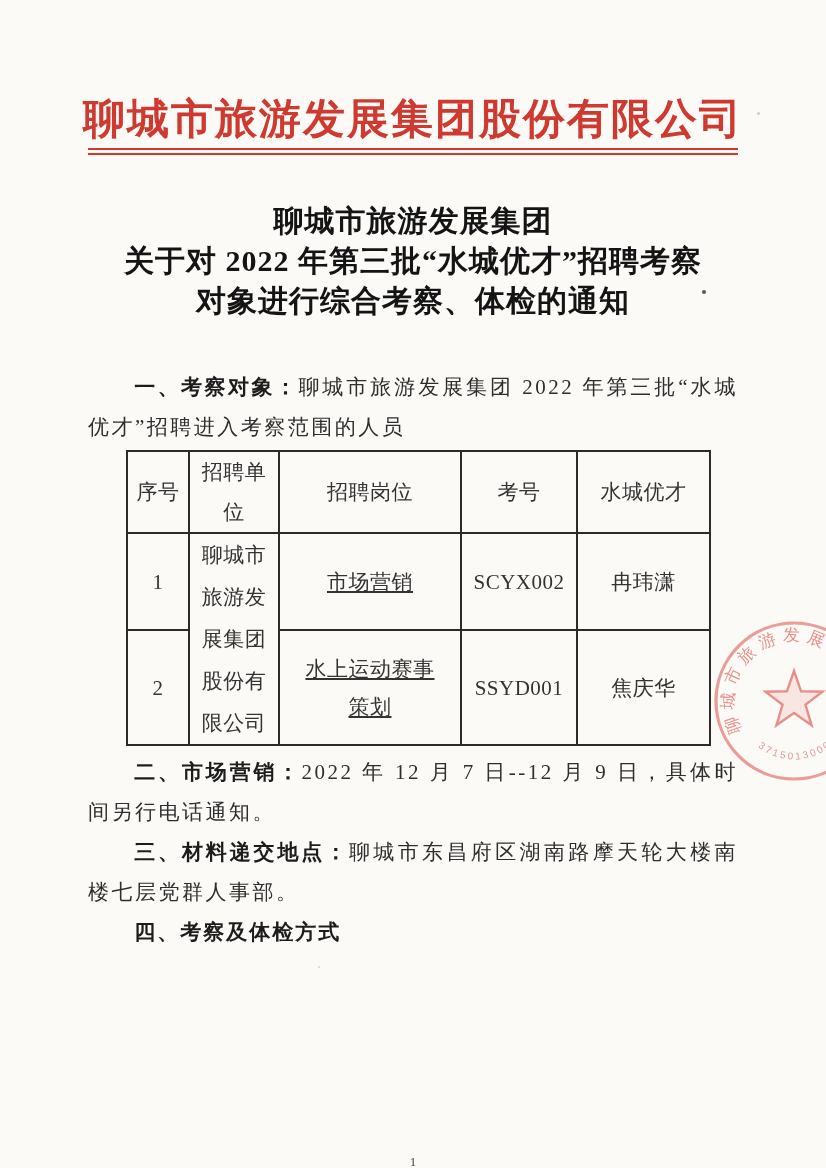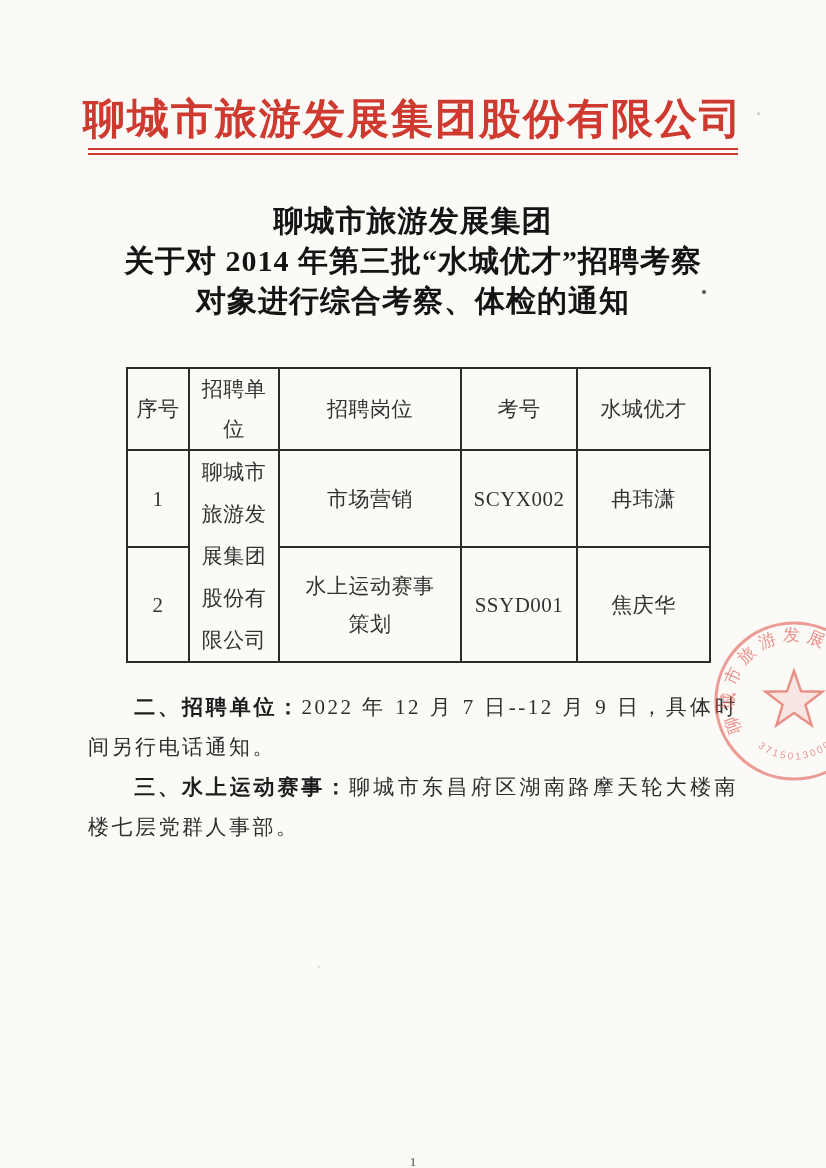--- a/index.html
+++ b/index.html
@@ -54,39 +54,39 @@
     font-weight:bold;
     font-family:"Liberation Sans", sans-serif;
     color:#1c1c1c;
     letter-spacing:2px;
   }
 
   table.roster {
     border-collapse:collapse;
     table-layout:fixed;
     width:583px;
-    margin:3px 0 24px 38px;
+    margin:3px 0 6px 38px;
     letter-spacing:0.5px;
     text-indent:0;
   }
   table.roster th, table.roster td {
     border:2px solid #2b2b2b;
     font-weight:normal;
     text-align:center;
     vertical-align:middle;
     padding:0 2px;
     font-size:21px;
     color:#333;
     background:transparent;
   }
   tr.hdr  { height:41px; }
   tr.row1 { height:77px; }
   tr.row2 { height:91px; }
   td.unit-cell { line-height:42px; }
-  td.post-cell { white-space:pre-line; line-height:38px; }
+  td.post-cell { white-space:pre-line; line-height:38px;text-decoration:underline; }
 
   .page-number {
     position:absolute;
     left:0; right:0;
     top:1058px;
     text-align:center;
     font-size:13px;
     color:#4a4a4a;
     letter-spacing:0;
   }
@@ -109,26 +109,27 @@
 </head>
 <body>
 
 <div class="page">
 
   <div class="letterhead">聊城市旅游发展集团股份有限公司</div>
   <div class="letterhead-rule"></div>
 
   <div class="doc-title">
     <div>聊城市旅游发展集团</div>
-    <div>关于对 2014 年第三批“水城优才”招聘考察</div>
+    <div>关于对 2022 年第三批“水城优才”招聘考察</div>
     <div>对象进行综合考察、体检的通知</div>
   </div>
 
   <div class="content">
 
+    <p><span class="sec-head">一、考察对象：</span><span>聊城市旅游发展集团 2022 年第三批“水城优才”招聘进入考察范围的人员</span></p>
 
     <table class="roster">
       <colgroup>
         <col style="width:62px">
           <col style="width:90px">
           <col style="width:182px">
         <col style="width:116px">
           <col style="width:133px">
       </colgroup>
       <tbody>
@@ -149,24 +150,25 @@
       <tr class="row2">
         <td>2</td>
         <td class="post-cell">水上运动赛事
 策划</td>
         <td>SSYD001</td>
         <td>焦庆华</td>
       </tr>
     </tbody>
       </table>
 
-    <p><span class="sec-head">二、招聘单位：</span><span>2022 年 12 月 7 日--12 月 9 日，具体时间另行电话通知。</span></p>
+    <p><span class="sec-head">二、市场营销：</span><span>2022 年 12 月 7 日--12 月 9 日，具体时间另行电话通知。</span></p>
 
-    <p><span class="sec-head">三、水上运动赛事：</span><span>聊城市东昌府区湖南路摩天轮大楼南楼七层党群人事部。</span></p>
+    <p><span class="sec-head">三、材料递交地点：</span><span>聊城市东昌府区湖南路摩天轮大楼南楼七层党群人事部。</span></p>
 
+    <p><span class="sec-head">四、考察及体检方式</span></p>
 
   </div>
 
   <svg class="seal" viewBox="0 0 138 236" xmlns="http://www.w3.org/2000/svg">
     <g transform="translate(0,0)" stroke="#e05a50" fill="none">
       <circle cx="106" cy="103" r="78" stroke-width="3.2" opacity="0.75"></circle>
       <path id="sealArcPath" d="M 54 133 A 60 60 0 1 1 165 93" stroke="none"></path>
       <path id="sealSerialPath" d="M 70 149 A 58 58 0 0 0 142 149" stroke="none"></path>
       <polygon points="106,73 113.1,93.3 134.5,93.7 117.4,106.7 123.6,127.3 106,115 88.4,127.3 94.6,106.7 77.5,93.7 98.9,93.3" fill="rgba(224,90,80,0.18)" stroke="#e05a50" stroke-width="2.4" opacity="0.85"></polygon>
       <text font-size="17" fill="#e05a50" stroke="none" letter-spacing="6" font-family="Liberation Serif, serif" opacity="0.85">

